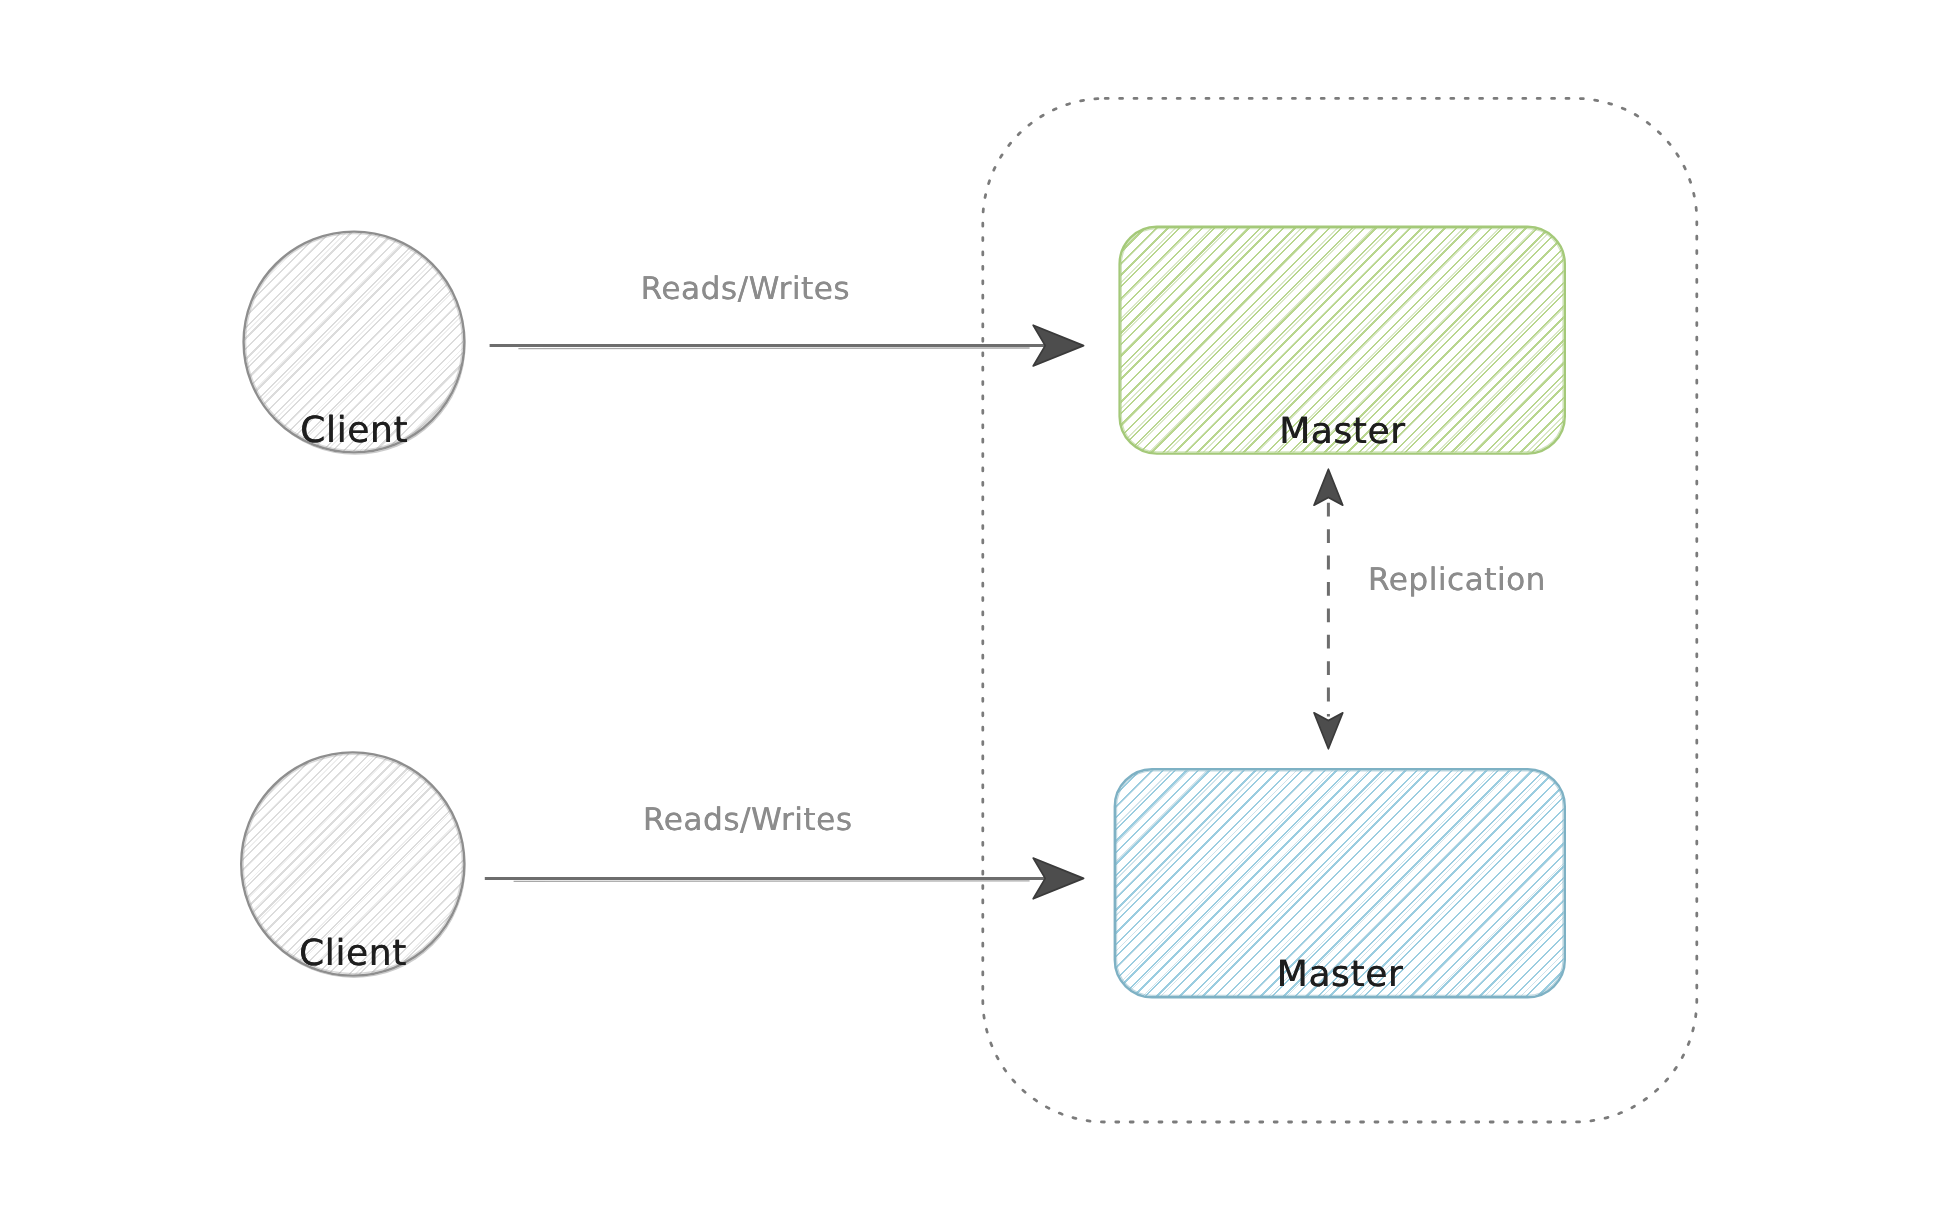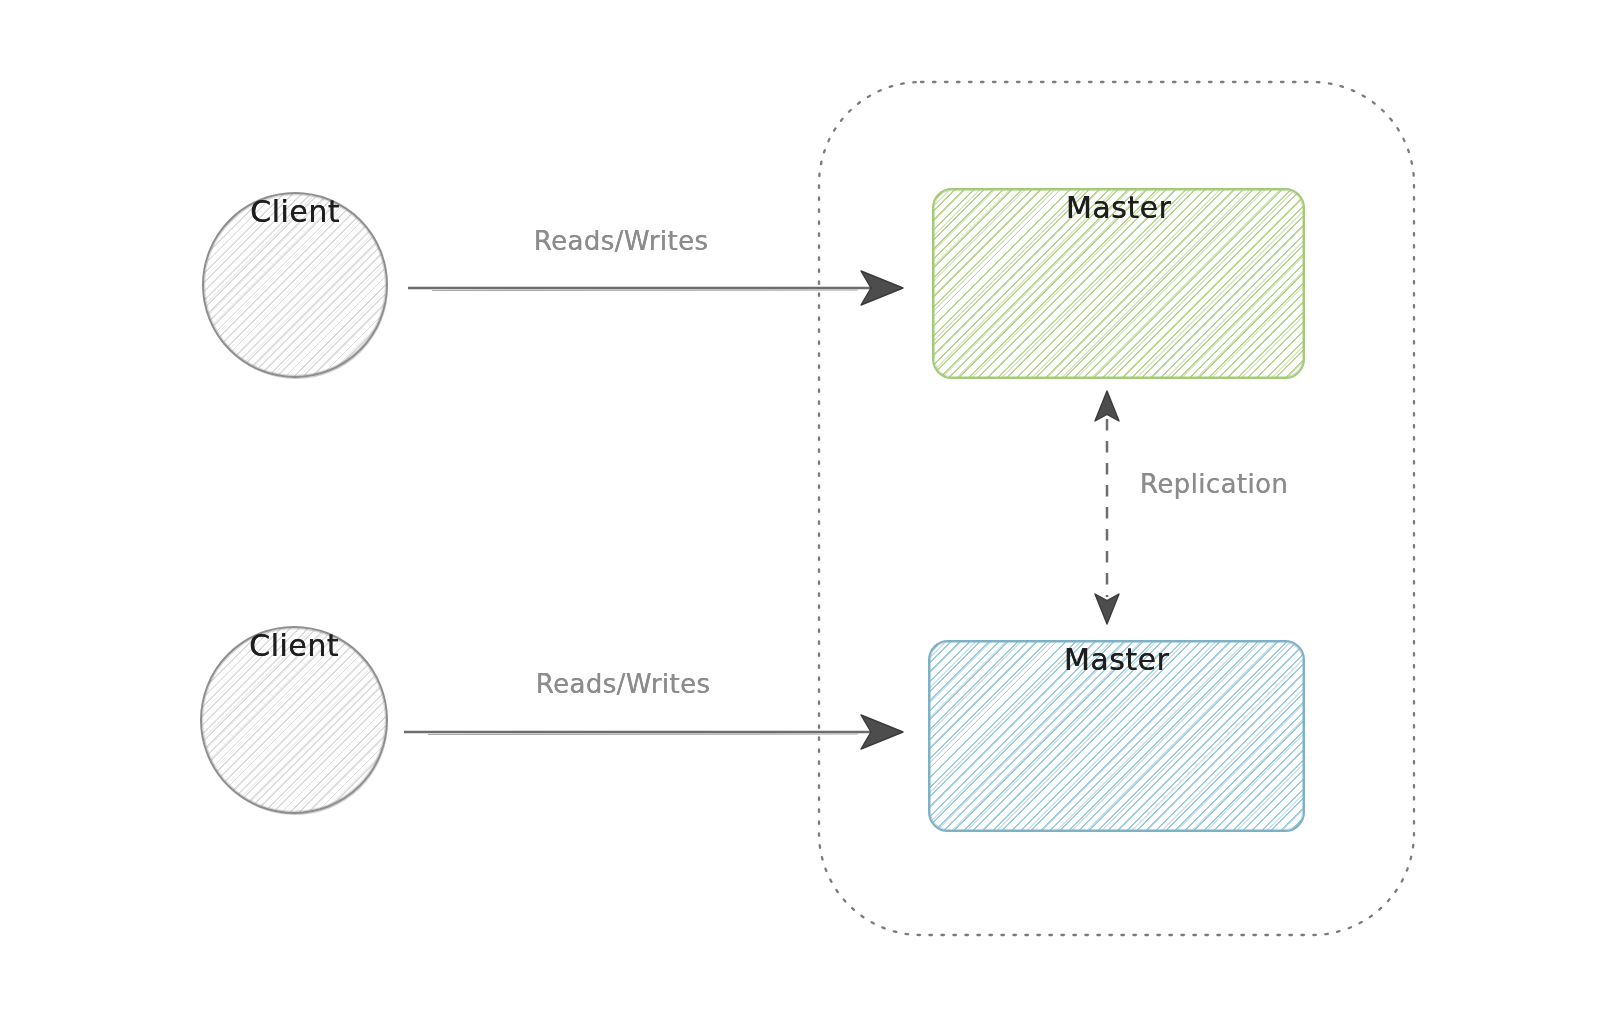--- a/index.html
+++ b/index.html
@@ -16,32 +16,32 @@
   }
 
   
   .edge-line{stroke:var(--edge-stroke,#6d6d6d);stroke-width:2.5;fill:none;}
   .edge-echo{stroke:#a8a8a8;stroke-width:1.1;fill:none;}
   .dashed{stroke-dasharray:11.5 10.5;}
   .arrow-head{fill:var(--arrowhead,#4d4d4d);stroke:#3a3a3a;stroke-width:1.4;stroke-linejoin:round;}
 
   
   .node{
-    position:absolute;display:flex;align-items:flex-start;justify-content:center;
+    position:absolute;display:flex;align-items:flex-end;justify-content:center;
     box-sizing:border-box;
   }
   .circle{
     border:2.4px solid var(--client-stroke,#8e8e8e);
     border-radius:50%;
     box-shadow: inset 0 0 0 1.2px rgba(142,142,142,.35), 1px 2px 0 -1px rgba(142,142,142,.45);
     background:
       repeating-linear-gradient(135deg, var(--client-hatch,#dcdcdc) 0 1.3px, transparent 1.3px 6.2px),
       repeating-linear-gradient(135deg, rgba(120,120,120,.12) 0 1px, transparent 1px 9.8px);
   }
-  .box{border-radius:20px;border:2.4px solid;}
+  .box{border-radius:32px;border:2.4px solid;}
   .box.green{
     border-color:var(--master-top-stroke,#a4c979);
     box-shadow: inset 0 0 0 1px rgba(164,201,121,.5);
     background:
       repeating-linear-gradient(135deg, var(--master-top-hatch,#b9d68f) 0 1.4px, transparent 1.4px 6.8px),
       repeating-linear-gradient(135deg, rgba(150,190,95,.35) 0 1px, transparent 1px 10.6px);
   }
   .box.blue{
     border-color:var(--master-bottom-stroke,#7eb1c4);
     box-shadow: inset 0 0 0 1px rgba(126,177,196,.5);

